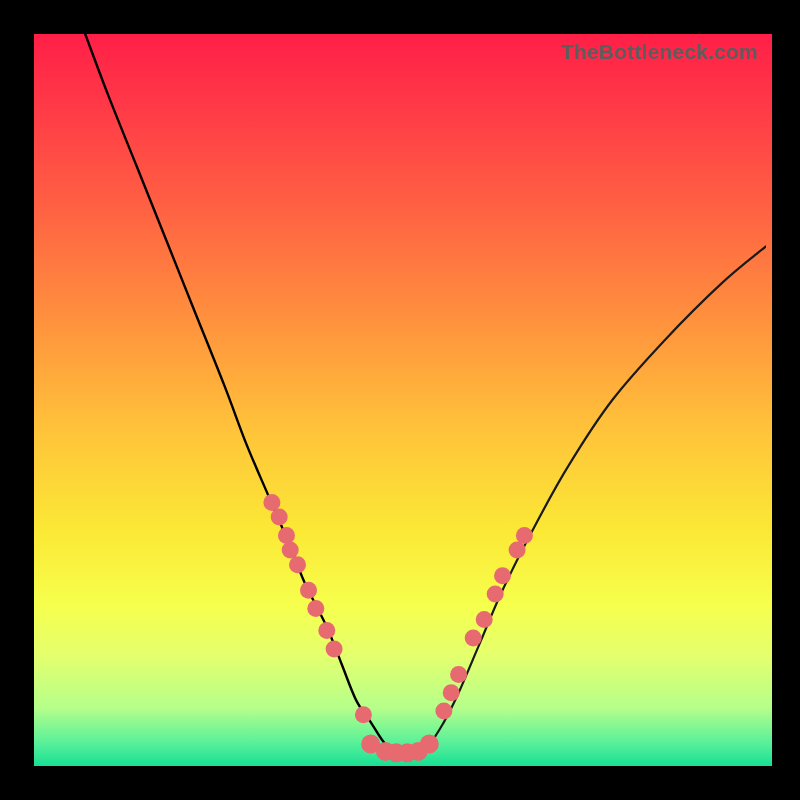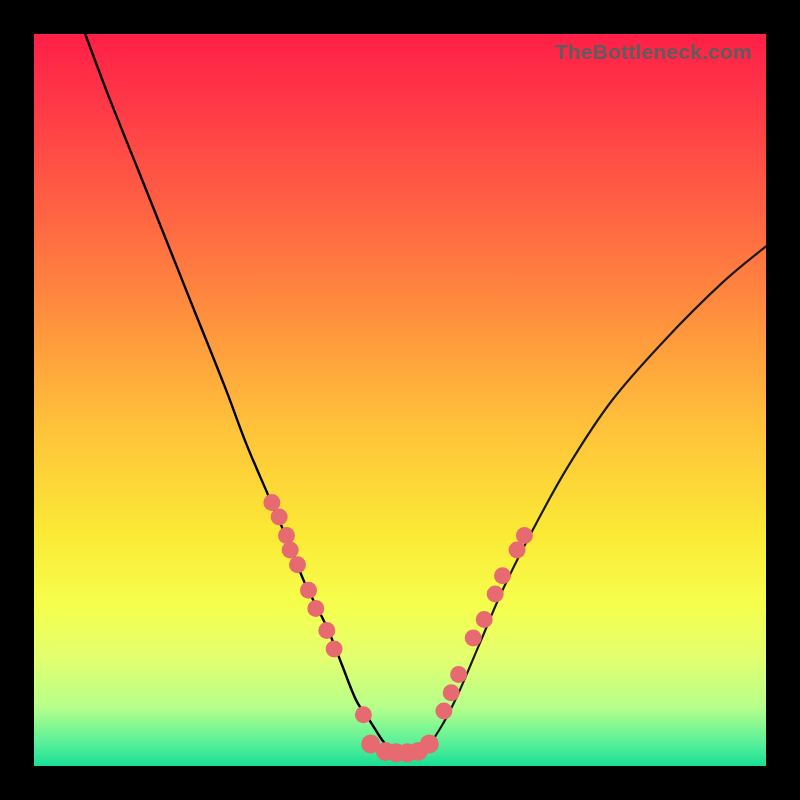--- a/index.html
+++ b/index.html
@@ -30,20 +30,21 @@
       #ff3a47 10%,
       #ff6243 24%,
       #ff8e3e 38%,
       #ffc33a 54%,
       #fbe935 68%,
       #f6ff4d 78%,
       #e4ff6e 85%,
       #b6ff8a 92%,
       #55f09a 97%,
       #18df93 100%);
+    padding-left: 6px;
   }
   .attribution {
     position: absolute;
     top: 6px;
     right: 14px;
     font-size: 21px;
     font-weight: 600;
     color: #5d5d5d;
     letter-spacing: 0.2px;
   }

